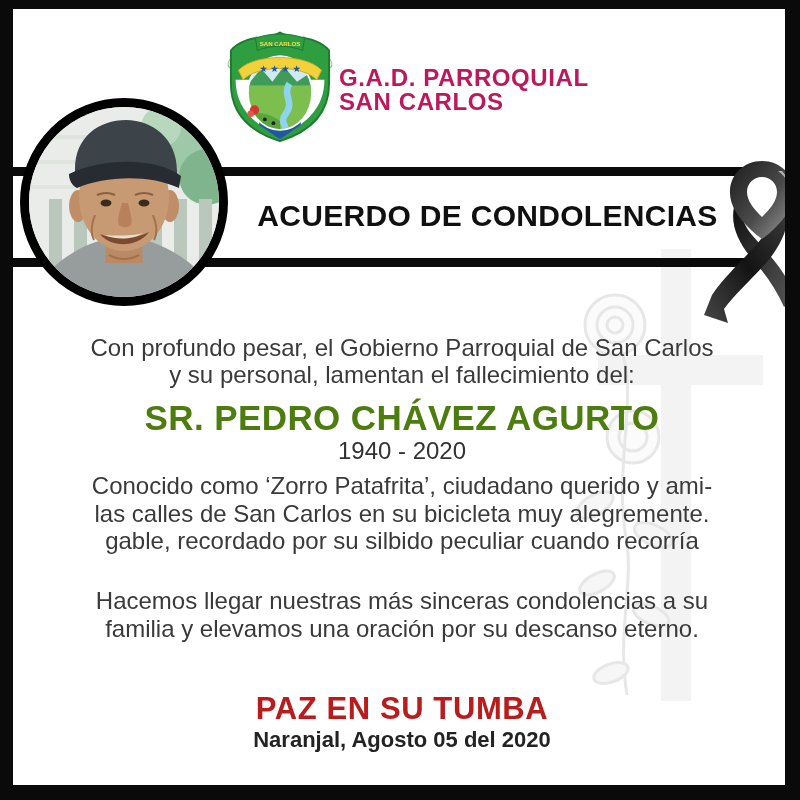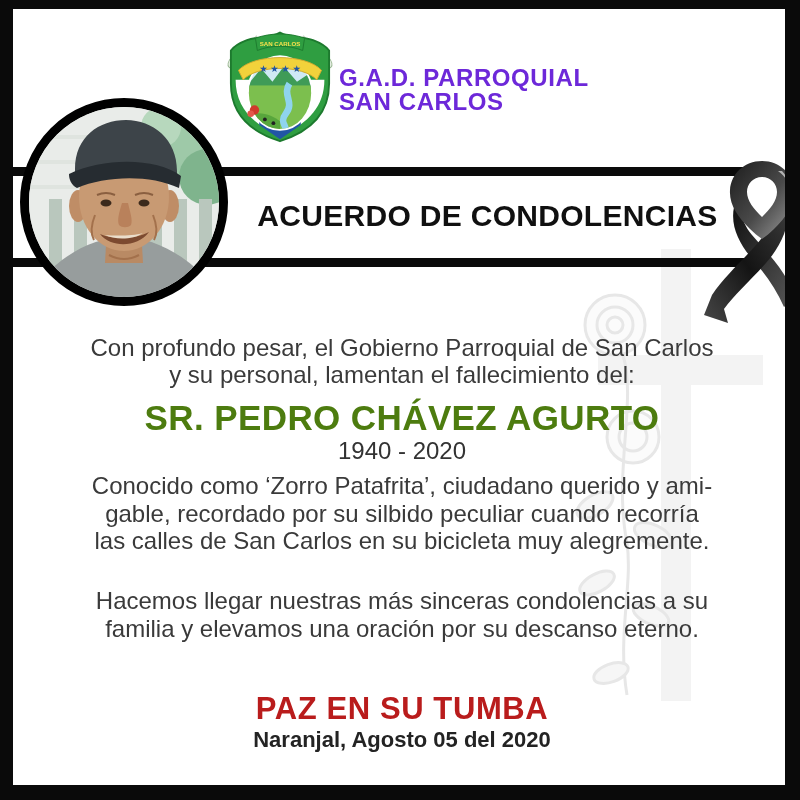--- a/index.html
+++ b/index.html
@@ -11,21 +11,21 @@
     position:absolute; inset:0; border-style:solid; border-color:#0a0a0a;
     border-width:9px 15px 15px 13px; pointer-events:none; z-index:10;
   }
   
   .watermark { position:absolute; left:553px; top:243px; width:235px; height:467px; z-index:0; }
   
   .emblem { position:absolute; left:223px; top:25px; width:114px; height:119px; z-index:2; }
   .org-name {
     position:absolute; left:339px; top:66px; z-index:2;
     font-size:24px; font-weight:800; line-height:23.5px; letter-spacing:0.6px;
-    color:#6d28d9;
+    color:#be185d;
   }
   
   .photo-wrap {
     position:absolute; left:20px; top:98px; width:190px; height:190px;
     border:9px solid #000000; border-radius:50%; overflow:hidden;
     background:#e9ece9; z-index:3;
   }
   .photo-wrap svg { display:block; width:100%; height:100%; filter:blur(0.5px); }
   
   .bar { position:absolute; left:13px; width:732px; height:9px; background:#0a0a0a; z-index:1; }
@@ -178,22 +178,22 @@
   <div class="textblock intro">
     <span class="line">Con profundo pesar, el Gobierno Parroquial de San Carlos</span>
     <span class="line">y su personal, lamentan el fallecimiento del:</span>
   </div>
 
   <div class="textblock deceased-name">SR. PEDRO CHÁVEZ AGURTO</div>
   <div class="textblock deceased-years">1940 - 2020</div>
 
   <div class="textblock tribute">
     <span class="line">Conocido como ‘Zorro Patafrita’, ciudadano querido y ami-</span>
+    <span class="line">las calles de San Carlos en su bicicleta muy alegremente.</span>
     <span class="line">gable, recordado por su silbido peculiar cuando recorría</span>
-    <span class="line">las calles de San Carlos en su bicicleta muy alegremente.</span>
   </div>
 
   <div class="textblock condolence">
     <span class="line">Hacemos llegar nuestras más sinceras condolencias a su</span>
     <span class="line">familia y elevamos una oración por su descanso eterno.</span>
   </div>
 
   <div class="textblock farewell">PAZ EN SU TUMBA</div>
   <div class="textblock dateline">Naranjal, Agosto 05 del 2020</div>
 

